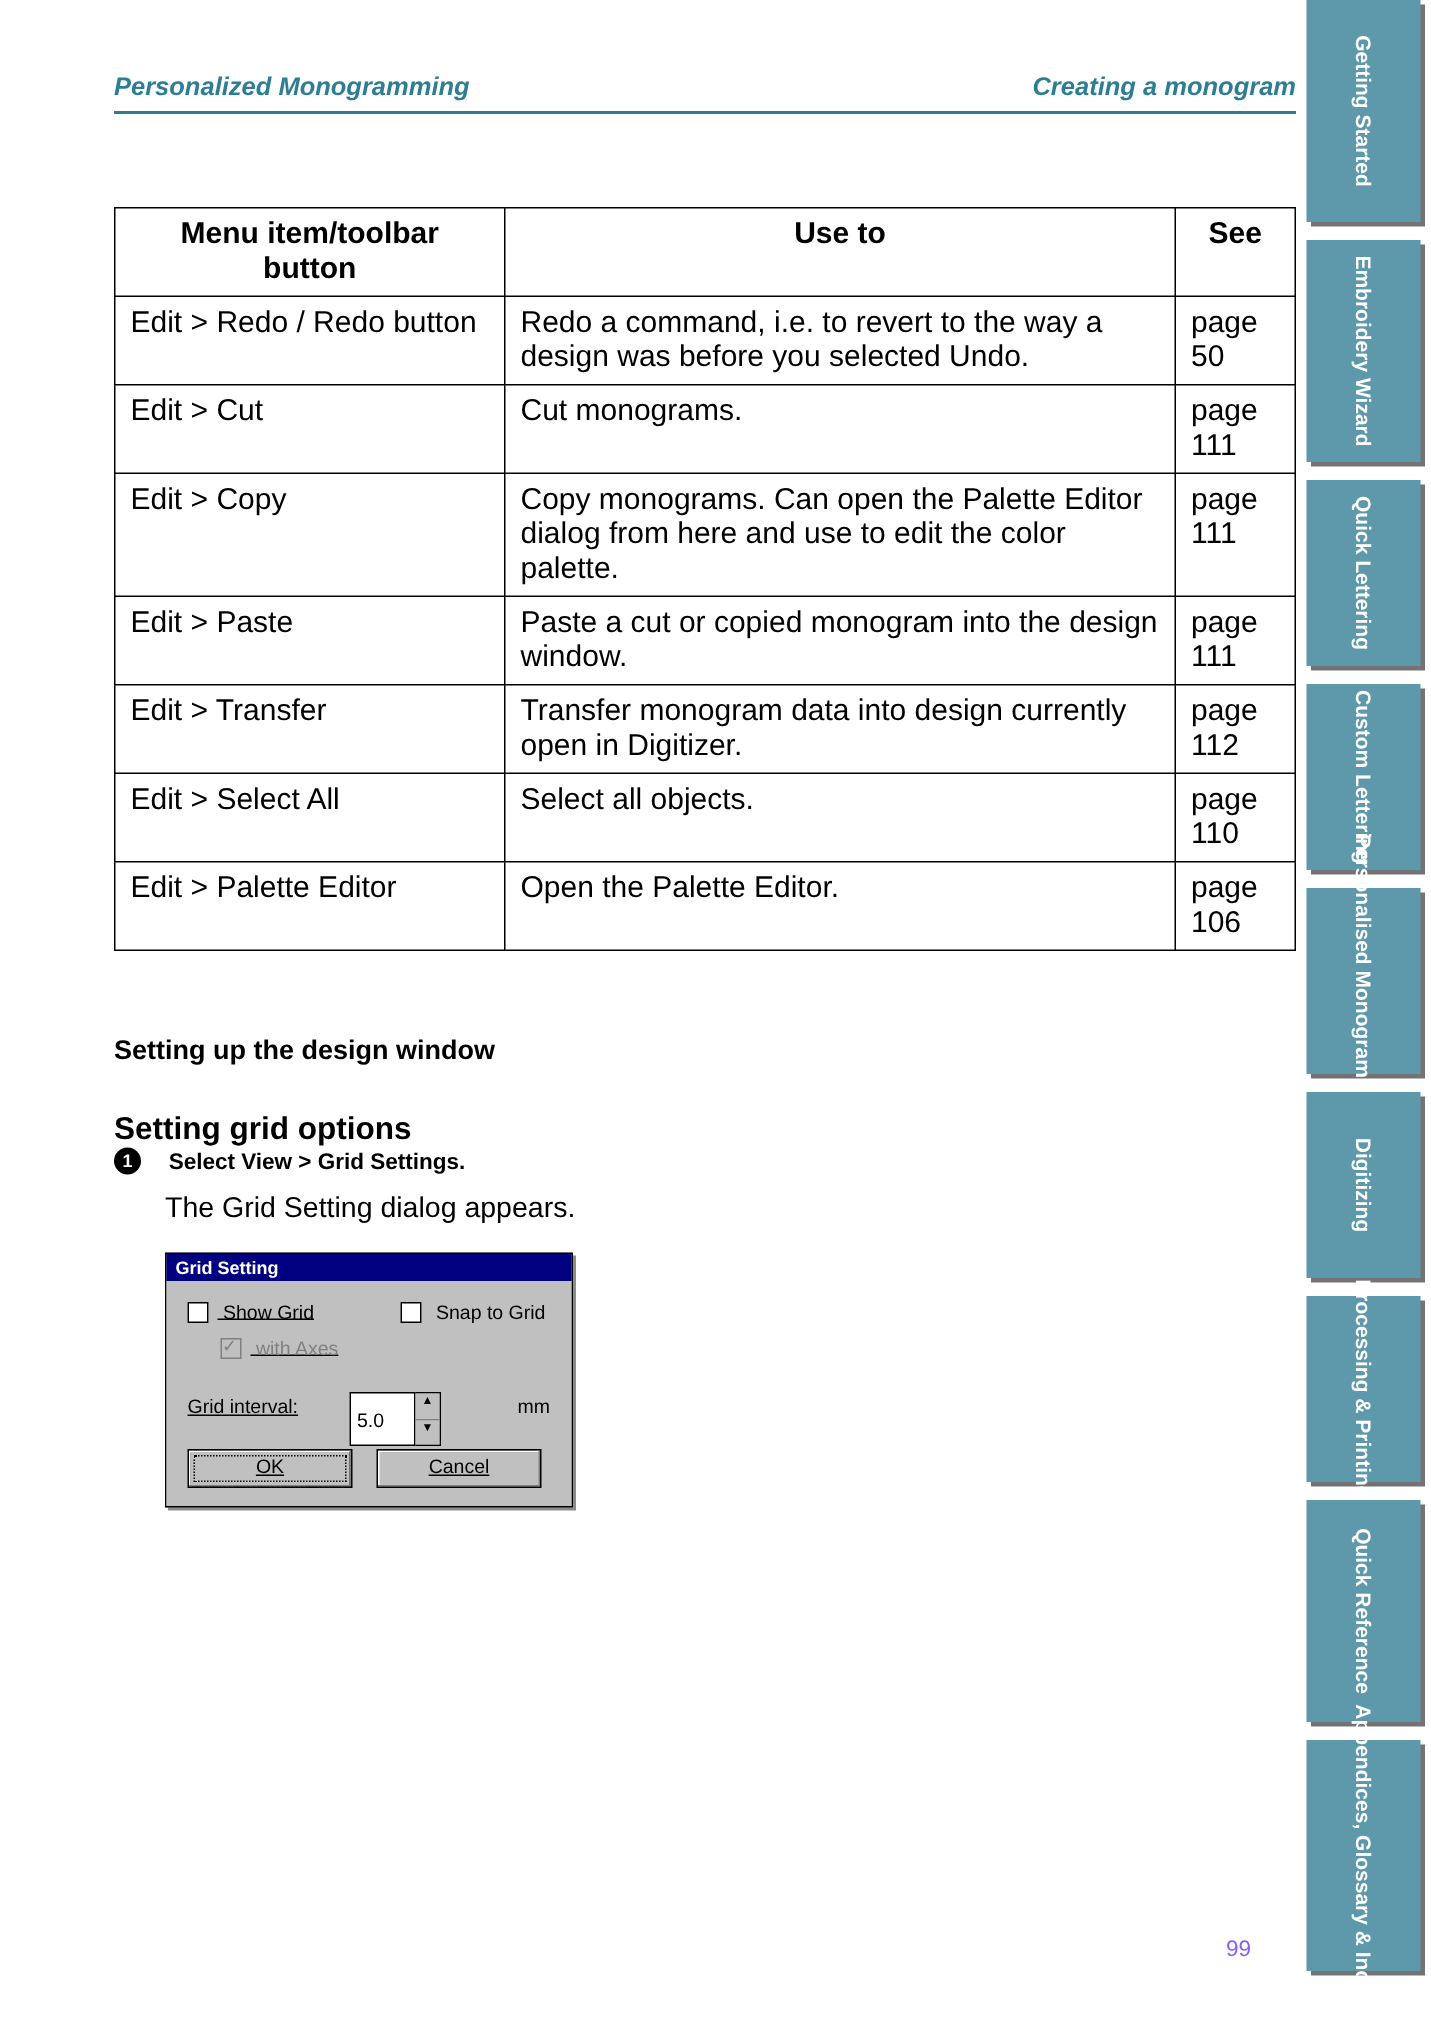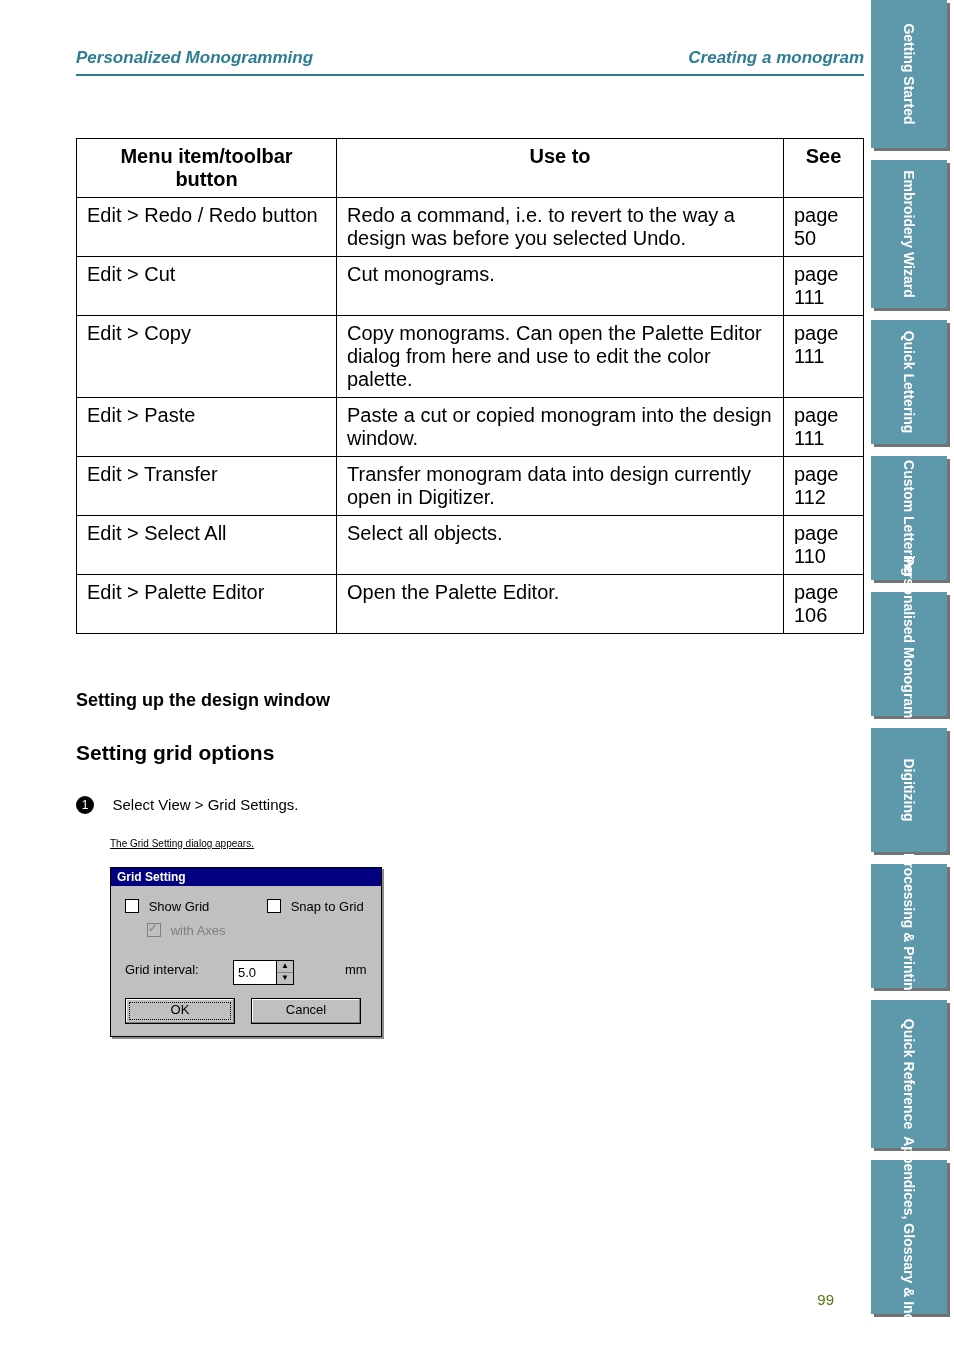--- a/index.html
+++ b/index.html
@@ -120,46 +120,45 @@
     font-size: 21px;
     font-weight: bold;
   }
   .body-text {
     margin-top: 14px;
     font-size: 15px;
     line-height: 1.45;
   }
 
   .step-row {
-    margin-top: 30px;
-    position: relative;
+    position: relative;
+    font-weight: bold;
   }
   .step-num {
     display: inline-block;
     width: 18px;
     height: 18px;
     border-radius: 50%;
     background: #000;
     color: #fff;
     font-size: 12px;
     line-height: 18px;
     text-align: center;
     vertical-align: middle;
   }
   .step-text {
     display: inline-block;
     vertical-align: middle;
     margin-left: 14px;
     font-size: 15px;
   }
   .step-appear {
-    margin-top: 24px;
+    margin-top: 12px;
     margin-left: 34px;
-    font-size: 10px;
-    text-decoration: underline;
+    font-size: 19px;
   }
 
   
   .dialog-shell {
     margin-top: 18px;
     margin-left: 34px;
   }
   .dlg {
     width: 270px;
     background: #c0c0c0;
@@ -171,20 +170,21 @@
   .dlg-title {
     background: #000080;
     color: #fff;
     font-weight: bold;
     padding: 2px 6px;
     font-size: 12px;
   }
   .dlg-body {
     background: #c0c0c0;
     padding: 10px 4px 12px 14px;
+    text-decoration: underline;
   }
   .dlg-row {
     position: relative;
     padding: 2px 0;
   }
   .dlg-checkbox {
     display: inline-block;
     width: 12px;
     height: 12px;
     border: 1px solid #000;
@@ -216,21 +216,21 @@
   .dlg-interval-label {}
   .dlg-input-wrap {
     position: absolute;
     left: 108px;
     top: 0;
     display: inline-flex;
     align-items: stretch;
   }
   .dlg-input {
     width: 44px;
-    height: 25px;
+    height: 36px;
     border: 1px solid #000;
     background: #fff;
     font-size: 13px;
     padding: 0 4px;
     box-sizing: border-box;
   }
   .dlg-spin {
     display: inline-flex;
     flex-direction: column;
     border: 1px solid #000;
@@ -271,21 +271,21 @@
     outline: 1px dotted #000;
     outline-offset: -5px;
     box-shadow: inset -1px -1px 0 #808080, inset 1px 1px 0 #fff, 0 0 0 1px #000 inset;
   }
 
   .page-number {
     position: absolute;
     bottom: 40px;
     right: 120px;
     font-size: 15px;
-    color: #4d7c0f;
+    color: #8b5cf6;
   }
 </style>
 </head>
 <body>
 
 <div class="page">
 
   <div class="side-tabs">
     <div class="side-tab" style="top:0;height:148px">
         <div class="tab-body">

